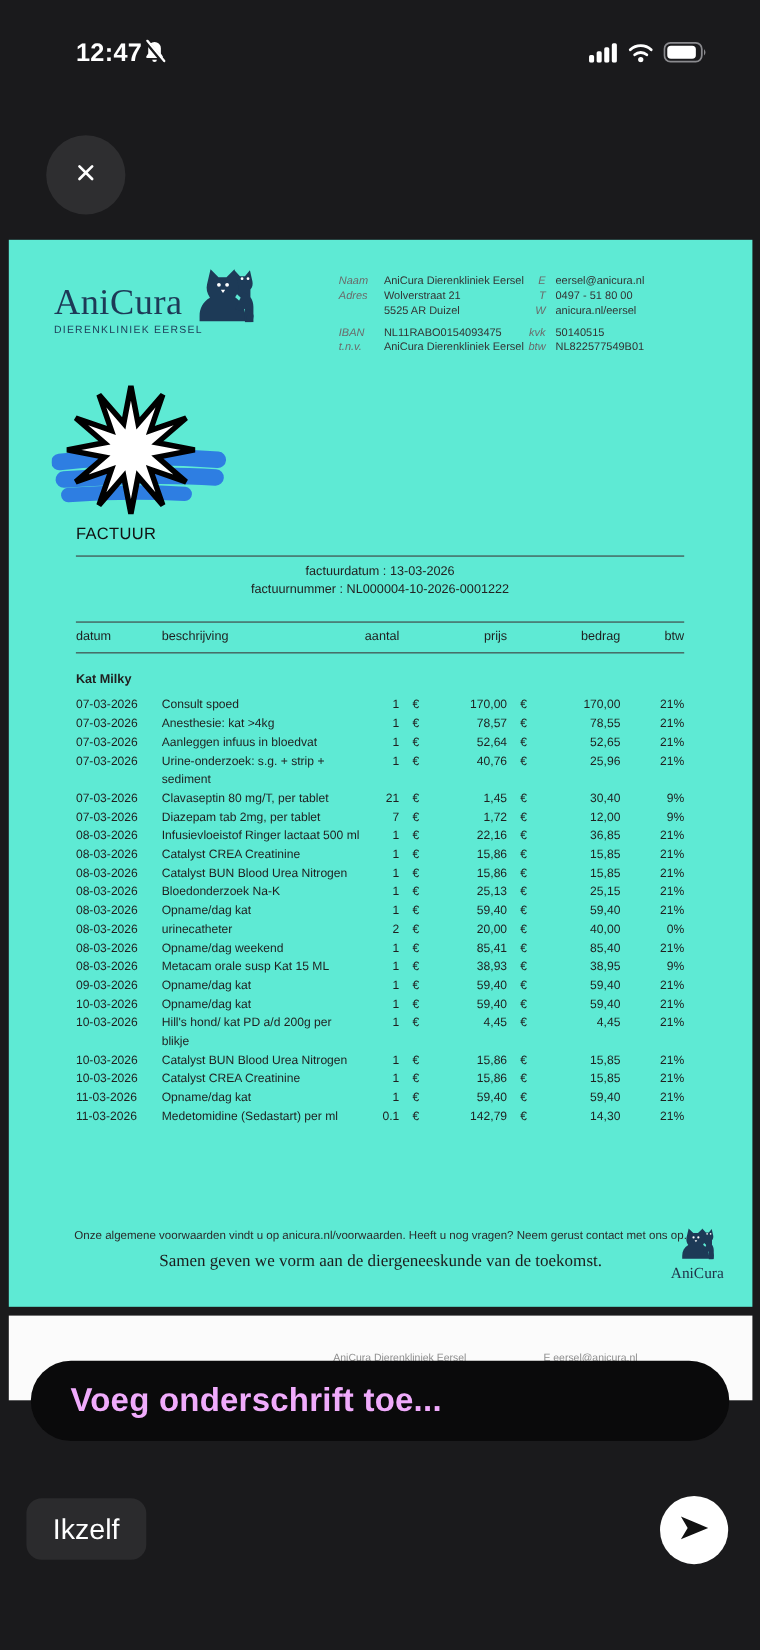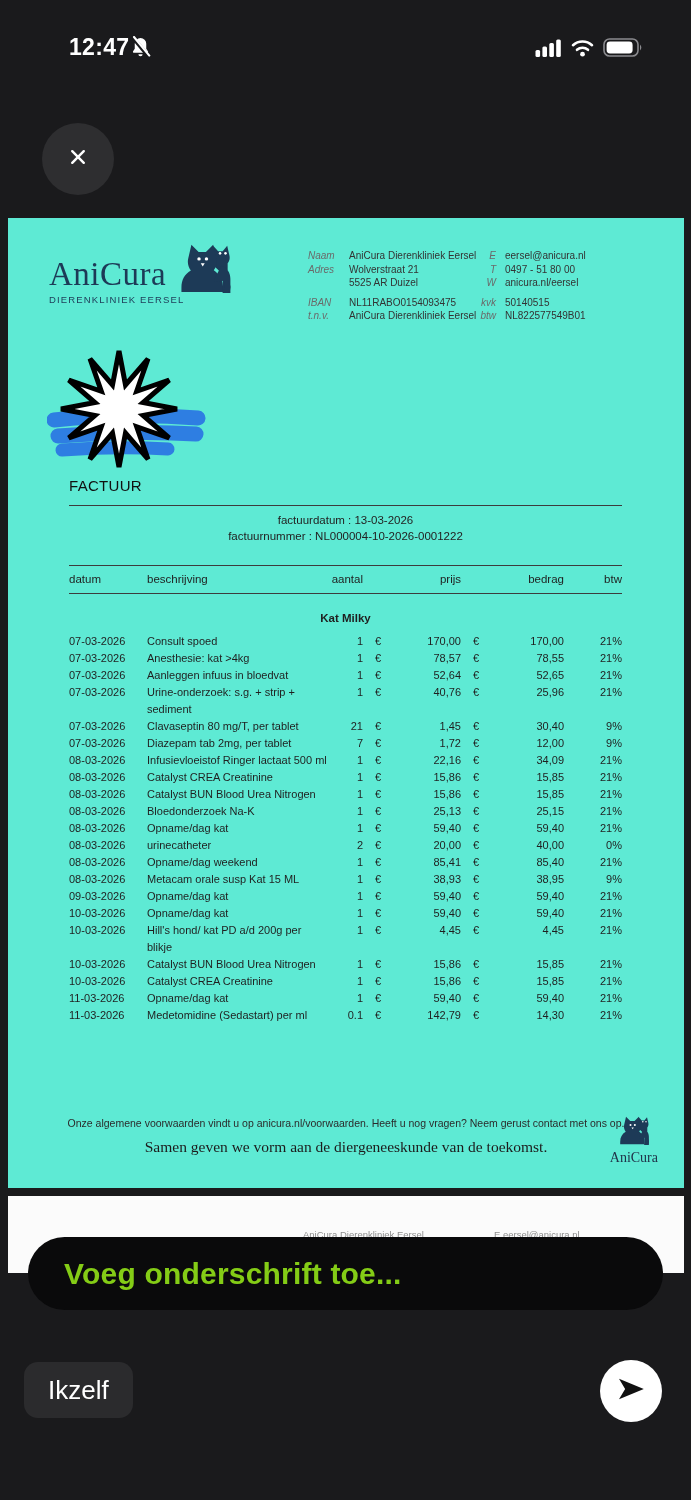--- a/index.html
+++ b/index.html
@@ -47,40 +47,40 @@
 
   .doc-title { position:absolute; left:61px; top:259px; font-size:15px; font-weight:400; letter-spacing:.3px; color:#111; }
 
   .meta { position:absolute; left:61px; top:287px; width:553px; border-top:1px solid #3c3c3c; padding-top:6px; font-size:11.5px; line-height:16px; color:#222;text-align:center; }
 
   .invoice-table { position:absolute; left:61px; top:330px; width:553px; font-size:11px; color:#1f1f1f;margin-top:17px; }
   .trow { display:grid; grid-template-columns:78px 182px 34px 30px 68px 30px 73px 58px; line-height:17px; }
   .thead { border-top:1px solid #3c3c3c; border-bottom:1px solid #3c3c3c; padding:5px 0; font-size:11.5px; }
   .c-qty, .c-price, .c-amt, .c-vat { text-align:right; }
   .c-cur { text-align:center; }
-  .tgroup { font-weight:700; font-size:11.5px; margin:16px 0 6px 0; line-height:17px;text-align:center; }
+  .tgroup { font-weight:700; font-size:11.5px; margin:16px 0 6px 0; line-height:17px; }
 
   .doc-footer { position:absolute; left:0; right:0; top:899px; }
   .terms { text-align:center; font-size:10.5px; color:#2b2b2b; }
   .tagline { text-align:center; font-family:"Liberation Serif", serif; font-size:15.5px; color:#1c1c1c; margin-top:9px; }
   .footer-logo { position:absolute; right:26px; top:-2px; display:flex; flex-direction:column; align-items:center; }
   .footer-logo .flg-word { font-family:"Liberation Serif", serif; font-size:14px; color:#203349; margin-top:1px; }
 
   
   .page2 { position:absolute; left:8px; top:1196px; width:676px; height:77px; background:#fbfbfb; }
   .p2frag { position:absolute; top:33px; font-size:9.5px; color:#8d8d8d; filter:blur(.4px); white-space:nowrap; }
   .p2frag.left { left:295px; }
   .p2frag.right { left:486px; }
 
   
   .caption-pill {
     position:absolute; left:28px; top:1237px; width:635px; height:73px;
     background:#0a0a0b; border-radius:37px; display:flex; align-items:center;
   }
-  .caption-pill .ph { color:#84cc16; font-size:30px; font-weight:600; margin-left:36px; letter-spacing:.2px; }
+  .caption-pill .ph { color:#f0abfc; font-size:30px; font-weight:600; margin-left:36px; letter-spacing:.2px; }
 
   
   .recipient-chip {
     position:absolute; left:24px; top:1362px; height:56px; padding:0 24px;
     background:#2b2b2d; border-radius:14px; display:flex; align-items:center;
   }
   .recipient-chip span { color:#fff; font-size:26px; font-weight:500; }
   .send-btn {
     position:absolute; left:600px; top:1360px; width:62px; height:62px;
     border-radius:50%; background:#fff; display:flex; align-items:center; justify-content:center;
@@ -305,21 +305,21 @@
             <div class="c-amt">12,00</div>
             <div class="c-vat">9%</div>
           </div>
           <div class="trow">
             <div class="c-date">08-03-2026</div>
             <div class="c-desc">Infusievloeistof Ringer lactaat 500 ml</div>
             <div class="c-qty">1</div>
             <div class="c-cur">€</div>
             <div class="c-price">22,16</div>
             <div class="c-cur">€</div>
-            <div class="c-amt">34,09</div>
+            <div class="c-amt">36,85</div>
             <div class="c-vat">21%</div>
           </div>
           <div class="trow">
             <div class="c-date">08-03-2026</div>
             <div class="c-desc">Catalyst CREA Creatinine</div>
             <div class="c-qty">1</div>
             <div class="c-cur">€</div>
             <div class="c-price">15,86</div>
             <div class="c-cur">€</div>
             <div class="c-amt">15,85</div>

